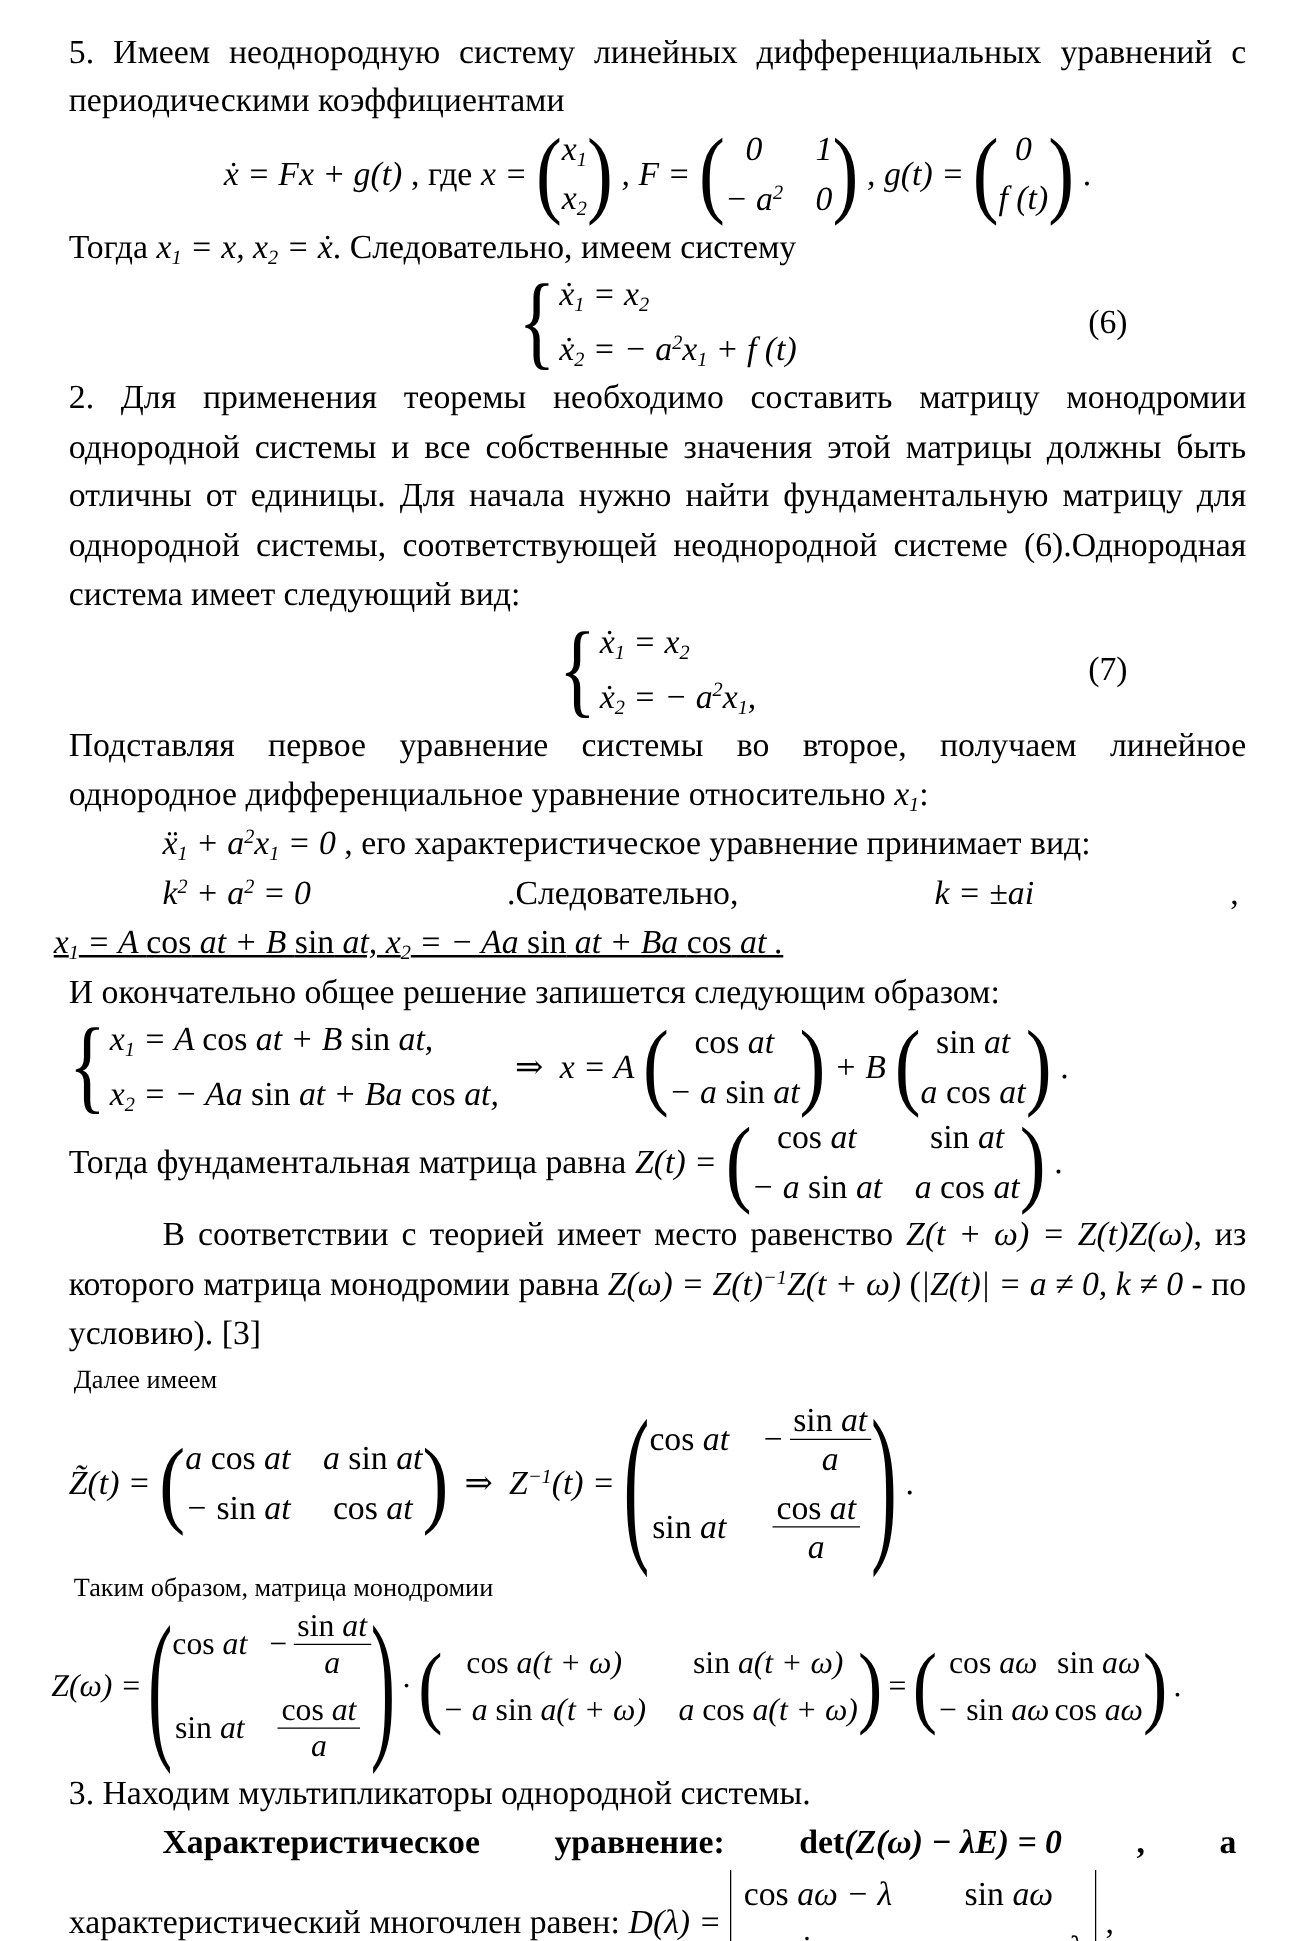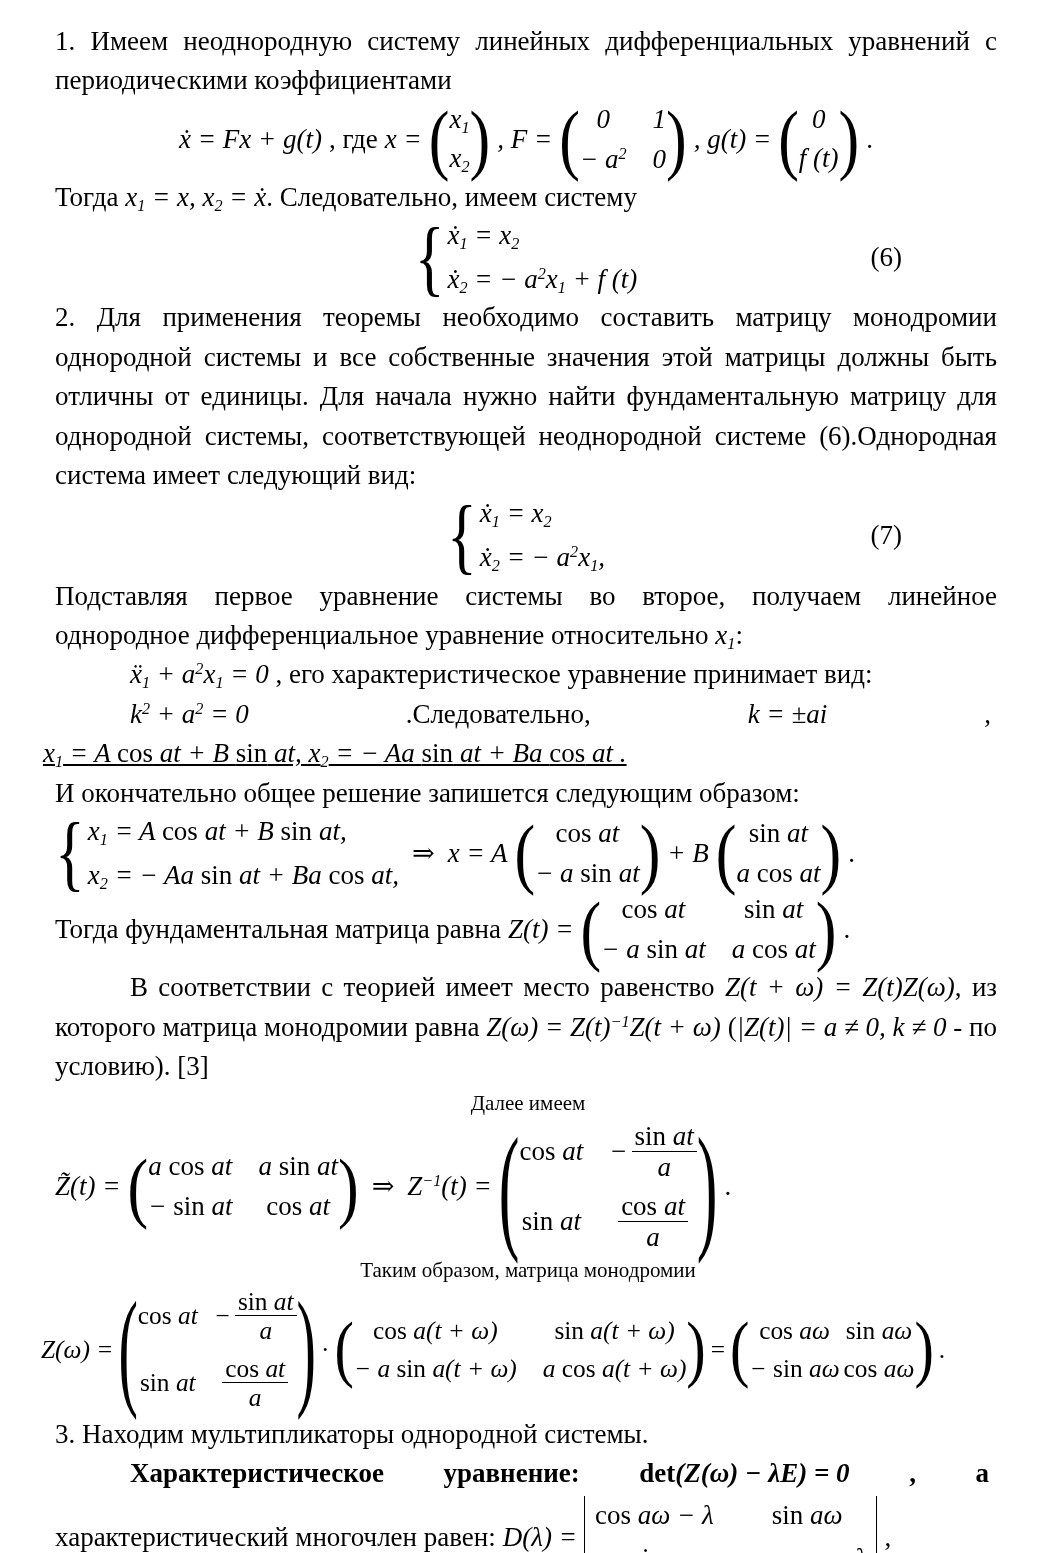--- a/index.html
+++ b/index.html
@@ -13,21 +13,21 @@
     font-family: "Liberation Serif", "DejaVu Serif", serif;
     font-size: 27px;
     line-height: 1.46;
   }
   .page { box-sizing: border-box; width: 1049px; height: 1553px; padding: 22px 52px 0 55px; }
 
   p { margin: 0; }
   .just { text-align: justify; }
   .indent { text-indent: 75px; }
   .pad75 { padding-left: 75px; }
-  .small { font-size: 21px; line-height: 1.3; margin: 4px 0 2px 4px; text-align: center; }
+  .small { font-size: 21px; line-height: 1.3; margin: 4px 0 2px 4px; }
 
   .math { font-style: italic; }
   .rm, .rmtext { font-style: normal; }
   sub { font-size: 60%; vertical-align: -0.3em; line-height: 0; }
   sup { font-size: 60%; vertical-align: 0.55em; line-height: 0; }
 
   .display { display: flex; align-items: center; gap: 7px; margin: 3px 0; flex-wrap: nowrap; }
   .center { justify-content: center; }
   .sysline { position: relative; justify-content: center; }
   .eq-label { position: absolute; right: 95px; top: 50%; transform: translateY(-50%); }
@@ -56,21 +56,21 @@
 
   .spread { display: flex; justify-content: space-between; align-items: baseline; }
   .fit94 { font-size: 94%; }
   .arrow { font-style: normal; padding: 0 6px; }
 </style>
 </head>
 <body>
 
 <div class="page">
 
-  <p class="just">1. Имеем неоднородную систему линейных дифференциальных уравнений с периодическими коэффициентами</p>
+  <p class="just">5. Имеем неоднородную систему линейных дифференциальных уравнений с периодическими коэффициентами</p>
 
   <div class="display center">
     <span class="math">ẋ = Fx + g(t)</span>
     <span class="rmtext">, где</span>
     <span class="math">x =</span>
     <span class="pgroup">
       <span class="paren p2">(</span>
       <span class="vec">
         <span class="math">x<sub>1</sub></span>
         <span class="math">x<sub>2</sub></span>

